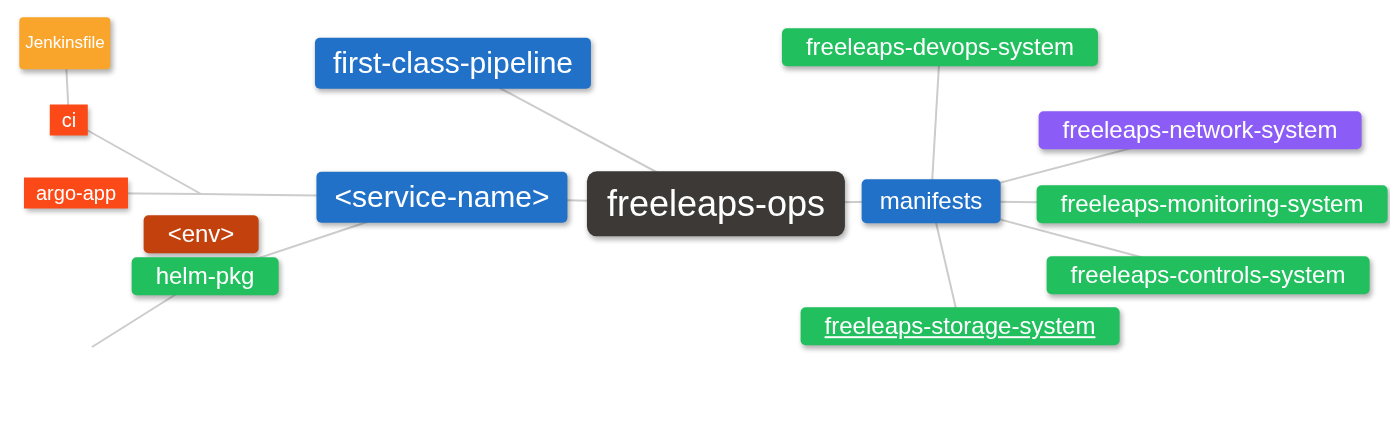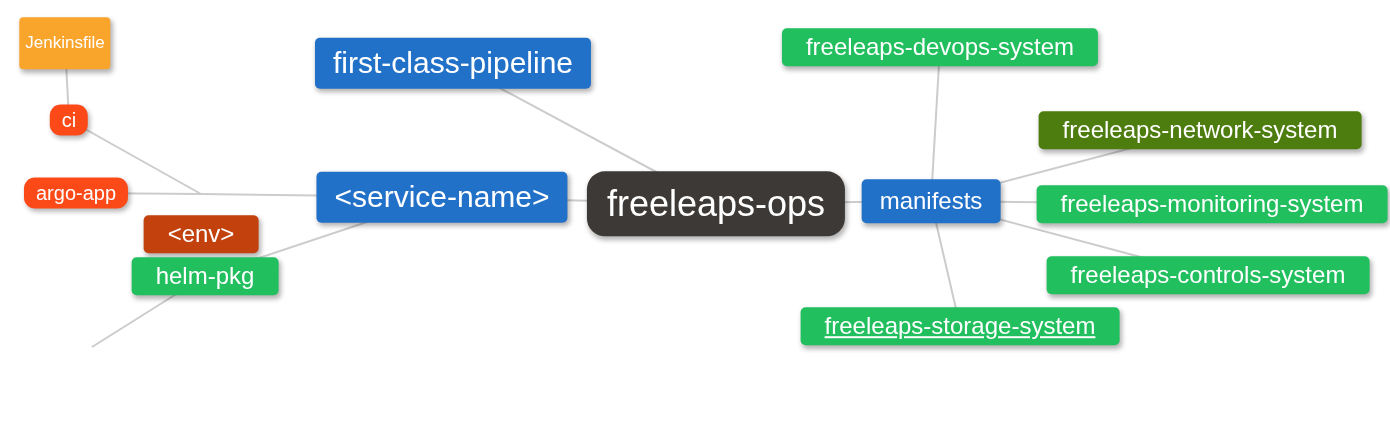--- a/index.html
+++ b/index.html
@@ -28,24 +28,24 @@
     transform: translate(-50%, -50%);
     z-index: 2;
     color: #ffffff;
     line-height: 1.15;
     white-space: nowrap;
     text-align: center;
     box-shadow: 2px 3px 5px rgba(0, 0, 0, 0.3);
     cursor: pointer;
     user-select: none;
   }
-  .c-root   { padding: 12px 20px; border-radius: 18px; }
+  .c-root   { padding: 12px 20px; border-radius: 10px; }
   .c-branch { padding: 8px 18px;  border-radius: 5px; }
   .c-green  { padding: 5px 24px;  border-radius: 5px; }
-  .c-red    { padding: 4px 12px;   border-radius: 11px; }
+  .c-red    { padding: 4px 12px;   border-radius: 0; }
   .c-orange { padding: 16px 6px;   border-radius: 4px; }
 </style>
 </head>
 <body>
 
 <div class="canvas" id="canvas">
   <svg class="edges" id="edge-layer" viewBox="0 0 1390 421" xmlns="http://www.w3.org/2000/svg">
       <line x1="716" y1="204" x2="453" y2="63" stroke="#cccccc" stroke-width="2"></line>
       <line x1="716" y1="204" x2="442" y2="197" stroke="#cccccc" stroke-width="2"></line>
       <line x1="716" y1="204" x2="931" y2="201" stroke="#cccccc" stroke-width="2"></line>
@@ -61,20 +61,20 @@
       <line x1="931" y1="201" x2="1208" y2="275" stroke="#cccccc" stroke-width="2"></line>
       <line x1="931" y1="201" x2="960" y2="326" stroke="#cccccc" stroke-width="2"></line>
     </svg>
 <div class="node c-root" style="left: 716px; top: 204px; font-size: 36px; background: rgb(61, 57, 54);">freeleaps-ops</div>
     <div class="node c-branch" style="left: 453px; top: 63px; font-size: 30px; background: rgb(34, 113, 200);">first-class-pipeline</div>
     <div class="node c-branch" style="left: 442px; top: 197px; font-size: 30px; background: rgb(34, 113, 200);">&lt;service-name&gt;</div>
     <div class="node c-branch" style="left: 931px; top: 201px; font-size: 24px; background: rgb(34, 113, 200);">manifests</div>
     <div class="node c-green" style="left: 201px; top: 194px; font-size: 24px; background: #c2410c; margin-top: 40px;">&lt;env&gt;</div>
     <div class="node c-green" style="left: 205px; top: 276px; font-size: 24px; background: rgb(33, 191, 94);">helm-pkg</div>
     <div class="node c-green" style="left: 940px; top: 47px; font-size: 24px; background: rgb(33, 191, 94);">freeleaps-devops-system</div>
-    <div class="node c-green" style="left: 1200px; top: 130px; font-size: 24px; background: #4d7c0f;">freeleaps-network-system</div>
+    <div class="node c-green" style="left: 1200px; top: 130px; font-size: 24px; background: #8b5cf6;">freeleaps-network-system</div>
     <div class="node c-green" style="left: 1212px; top: 204px; font-size: 24px; background: rgb(33, 191, 94);">freeleaps-monitoring-system</div>
     <div class="node c-green" style="left: 1208px; top: 275px; font-size: 24px; background: rgb(33, 191, 94);">freeleaps-controls-system</div>
     <div class="node c-green" style="left: 960px; top: 326px; font-size: 24px; background: rgb(33, 191, 94); text-decoration: underline;">freeleaps-storage-system</div>
     <div class="node c-red" style="left: 69px; top: 120px; font-size: 20px; background: rgb(251, 74, 23);">ci</div>
     <div class="node c-red" style="left: 76px; top: 193px; font-size: 20px; background: rgb(251, 74, 23);">argo-app</div>
     <div class="node c-orange" style="left: 65px; top: 43px; font-size: 17px; background: rgb(249, 164, 42);">Jenkinsfile</div>
   </div>
 
 </body></html>

